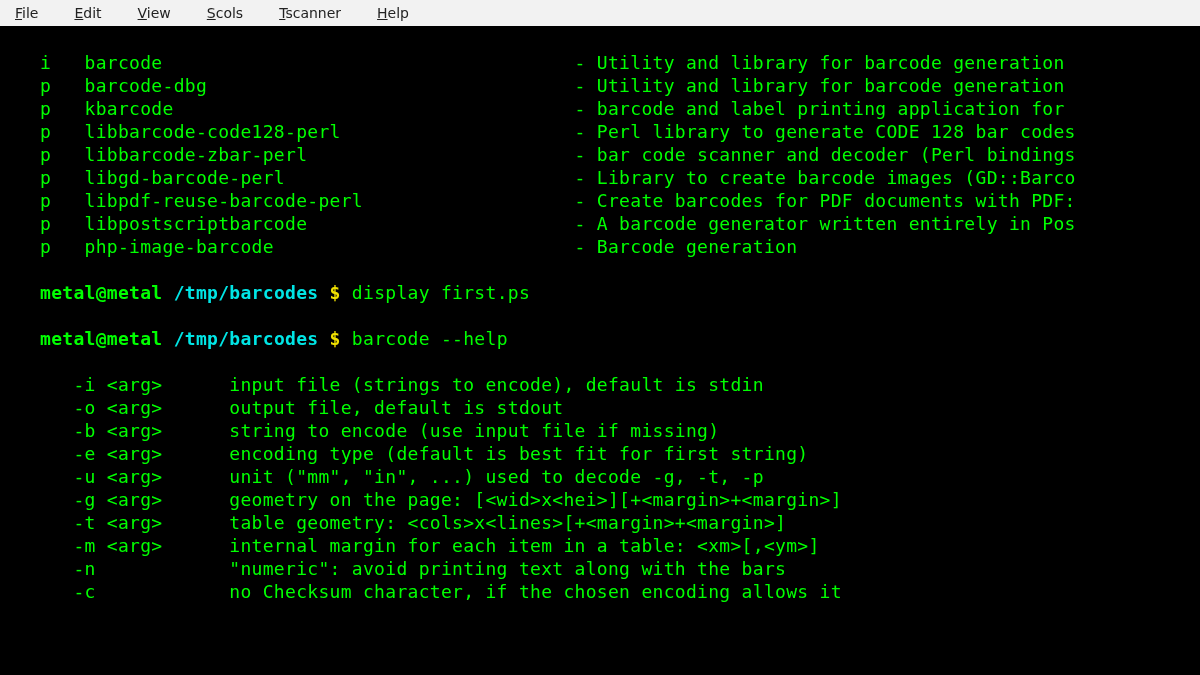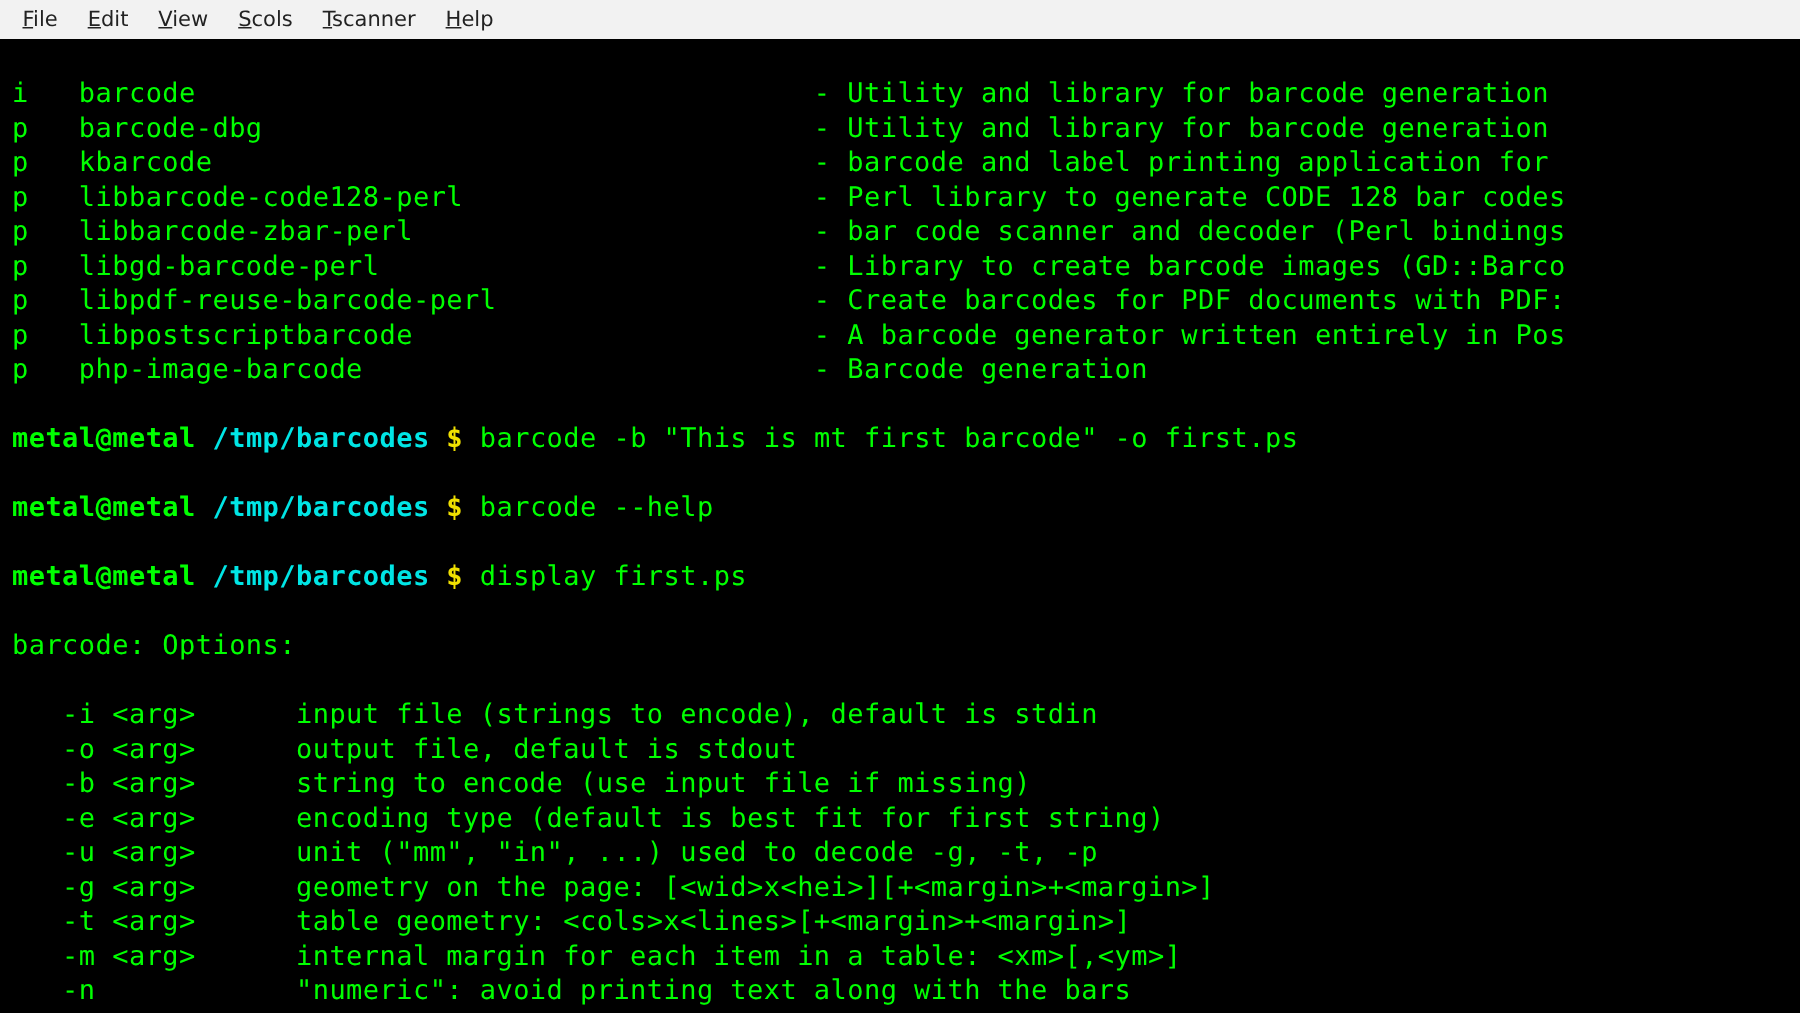--- a/index.html
+++ b/index.html
@@ -13,51 +13,49 @@
   }
   .menubar {
     background: #f2f2f2;
     color: #222;
     font-family: "DejaVu Sans", "Liberation Sans", sans-serif;
     font-size: 14px;
     height: 26px;
     display: flex;
     align-items: center;
     padding: 0 6px;
-    gap: 2px;
+    gap: 18px;
   }
   .menubar .menu-item {
     padding: 3px 9px;
     cursor: default;
   }
   .menubar .menu-item .ul { text-decoration: underline; }
   .terminal {
     background: #000;
     padding: 2px 8px 8px 8px;
     white-space: pre;
     letter-spacing: 0.3px;
   }
   .green  { color: #00ff00; }
   .bgreen { color: #00ff00; font-weight: bold; }
   .cyan   { color: #00e5e5; font-weight: bold; }
   .yellow { color: #f0e000; font-weight: bold; }
-  .line   { height: 23px; }
+  .line   { height: 23px; margin-left: 32px; }
 </style>
 </head>
 <body>
 
 <div class="menubar">
   <div class="menu-item"><span class="ul">F</span><span>ile</span></div>
   <div class="menu-item"><span class="ul">E</span><span>dit</span></div>
   <div class="menu-item"><span class="ul">V</span><span>iew</span></div>
   <div class="menu-item"><span class="ul">S</span><span>cols</span></div>
   <div class="menu-item"><span class="ul">T</span><span>scanner</span></div>
   <div class="menu-item"><span class="ul">H</span><span>elp</span></div>
 </div>
 
 <div class="terminal">
 <div id="pkg-list"><div class="line green">i   barcode                                     - Utility and library for barcode generation</div><div class="line green">p   barcode-dbg                                 - Utility and library for barcode generation</div><div class="line green">p   kbarcode                                    - barcode and label printing application for</div><div class="line green">p   libbarcode-code128-perl                     - Perl library to generate CODE 128 bar codes</div><div class="line green">p   libbarcode-zbar-perl                        - bar code scanner and decoder (Perl bindings</div><div class="line green">p   libgd-barcode-perl                          - Library to create barcode images (GD::Barco</div><div class="line green">p   libpdf-reuse-barcode-perl                   - Create barcodes for PDF documents with PDF:</div><div class="line green">p   libpostscriptbarcode                        - A barcode generator written entirely in Pos</div><div class="line green">p   php-image-barcode                           - Barcode generation</div></div>
-<div class="line"><span class="bgreen">metal@metal</span> <span class="cyan">/tmp/barcodes</span><span class="yellow"> $ </span><span class="green">barcode -b "This is mt first barcode" -o first.ps</span></div>
+<div class="line"><span class="bgreen">metal@metal</span> <span class="cyan">/tmp/barcodes</span><span class="yellow"> $ </span><span class="green">display first.ps</span></div>
 <div class="line"><span class="bgreen">metal@metal</span> <span class="cyan">/tmp/barcodes</span><span class="yellow"> $ </span><span class="green">barcode --help</span></div>
-<div class="line"><span class="bgreen">metal@metal</span> <span class="cyan">/tmp/barcodes</span><span class="yellow"> $ </span><span class="green">display first.ps</span></div>
-<div class="line green">barcode: Options:</div>
 <div id="help-list"><div class="line green">   -i &lt;arg&gt;      input file (strings to encode), default is stdin</div><div class="line green">   -o &lt;arg&gt;      output file, default is stdout</div><div class="line green">   -b &lt;arg&gt;      string to encode (use input file if missing)</div><div class="line green">   -e &lt;arg&gt;      encoding type (default is best fit for first string)</div><div class="line green">   -u &lt;arg&gt;      unit ("mm", "in", ...) used to decode -g, -t, -p</div><div class="line green">   -g &lt;arg&gt;      geometry on the page: [&lt;wid&gt;x&lt;hei&gt;][+&lt;margin&gt;+&lt;margin&gt;]</div><div class="line green">   -t &lt;arg&gt;      table geometry: &lt;cols&gt;x&lt;lines&gt;[+&lt;margin&gt;+&lt;margin&gt;]</div><div class="line green">   -m &lt;arg&gt;      internal margin for each item in a table: &lt;xm&gt;[,&lt;ym&gt;]</div><div class="line green">   -n            "numeric": avoid printing text along with the bars</div><div class="line green">   -c            no Checksum character, if the chosen encoding allows it</div></div>
 </div>
 
 </body></html>

